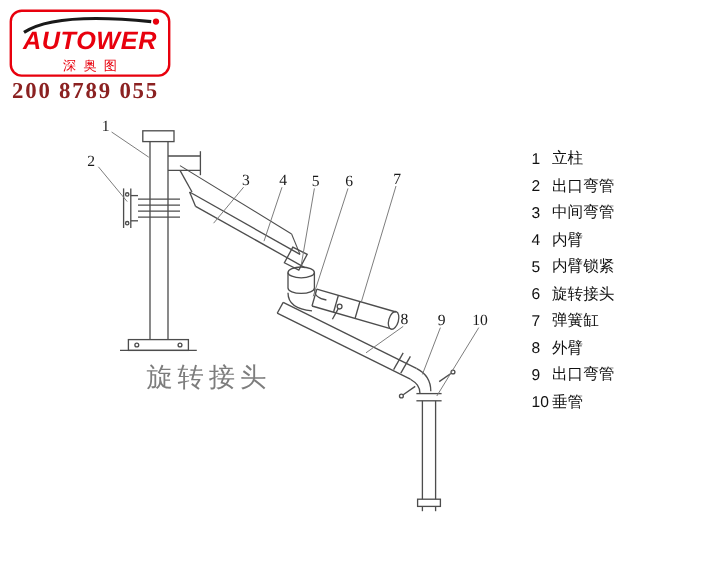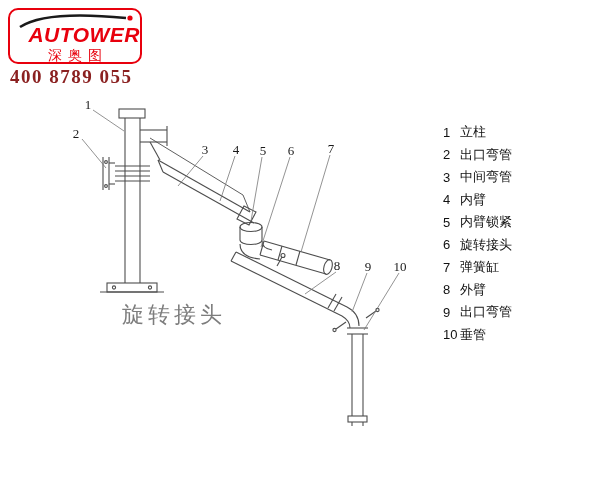--- a/index.html
+++ b/index.html
@@ -2,25 +2,25 @@
 <html><head>
 <meta charset="utf-8">
 <style>
   * { margin:0; padding:0; box-sizing:border-box; }
   html,body { width:600px; height:480px; background:#ffffff; overflow:hidden; }
   body { position:relative; font-family:"Liberation Sans", sans-serif; }
 
   .logo-box{ position:absolute; left:8px; top:8px; width:134px; height:56px;
              border:2px solid #e8000d; border-radius:10px; background:#fff; }
   .logo-swoosh{ position:absolute; left:4px; top:2px; }
-  .brand-name{ position:absolute; left:0; right:0; top:13px; text-align:right;
+  .brand-name{ position:absolute; left:0; right:0; top:13px; text-align:center;
                font-weight:bold; font-style:italic; font-size:21px; color:#e8000d;
                letter-spacing:0.5px; font-family:"Liberation Sans", sans-serif; }
   .brand-sub{ position:absolute; left:0; right:0; top:37px; text-align:center;
-              font-size:14px; color:#e8000d; letter-spacing:6px; text-indent:6px; }
+              font-size:11px; color:#e8000d; letter-spacing:6px; text-indent:6px; }
 
   .phone{ position:absolute; left:10px; top:66px; font-family:"Liberation Serif", serif;
           font-weight:bold; font-size:19px; color:#8b2121; letter-spacing:1.5px; }
 
   .watermark{ position:absolute; left:122px; top:300px; font-family:"Liberation Serif", serif;
               font-size:22px; color:#7d7d7d; letter-spacing:4px; }
 
   .diagram{ position:absolute; left:0; top:0; width:600px; height:480px; }
 
   .legend{ position:absolute; left:443px; top:121px; }
@@ -33,21 +33,21 @@
 
 <div class="logo-box">
   <svg class="logo-swoosh" width="126" height="18" viewBox="0 0 126 18">
     <path d="M6,15 C24,3 62,1 112,6" stroke="#1a1a1a" stroke-width="2.6" fill="none"></path>
     <circle cx="116" cy="6" r="2.6" fill="#e8000d"></circle>
   </svg>
   <div class="brand-name">AUTOWER</div>
   <div class="brand-sub">深奥图</div>
 </div>
 
-<div class="phone">400 8789 055</div>
+<div class="phone">200 8789 055</div>
 
 <div class="watermark">旋转接头</div>
 
 <svg class="diagram" viewBox="0 0 600 480">
   <g stroke="#4d4d4d" fill="none" stroke-width="1.1">
 
     <g>
       <rect x="119" y="109" width="26" height="9"></rect>
       <line x1="125" y1="118" x2="125" y2="283"></line>
       <line x1="140" y1="118" x2="140" y2="283"></line>

